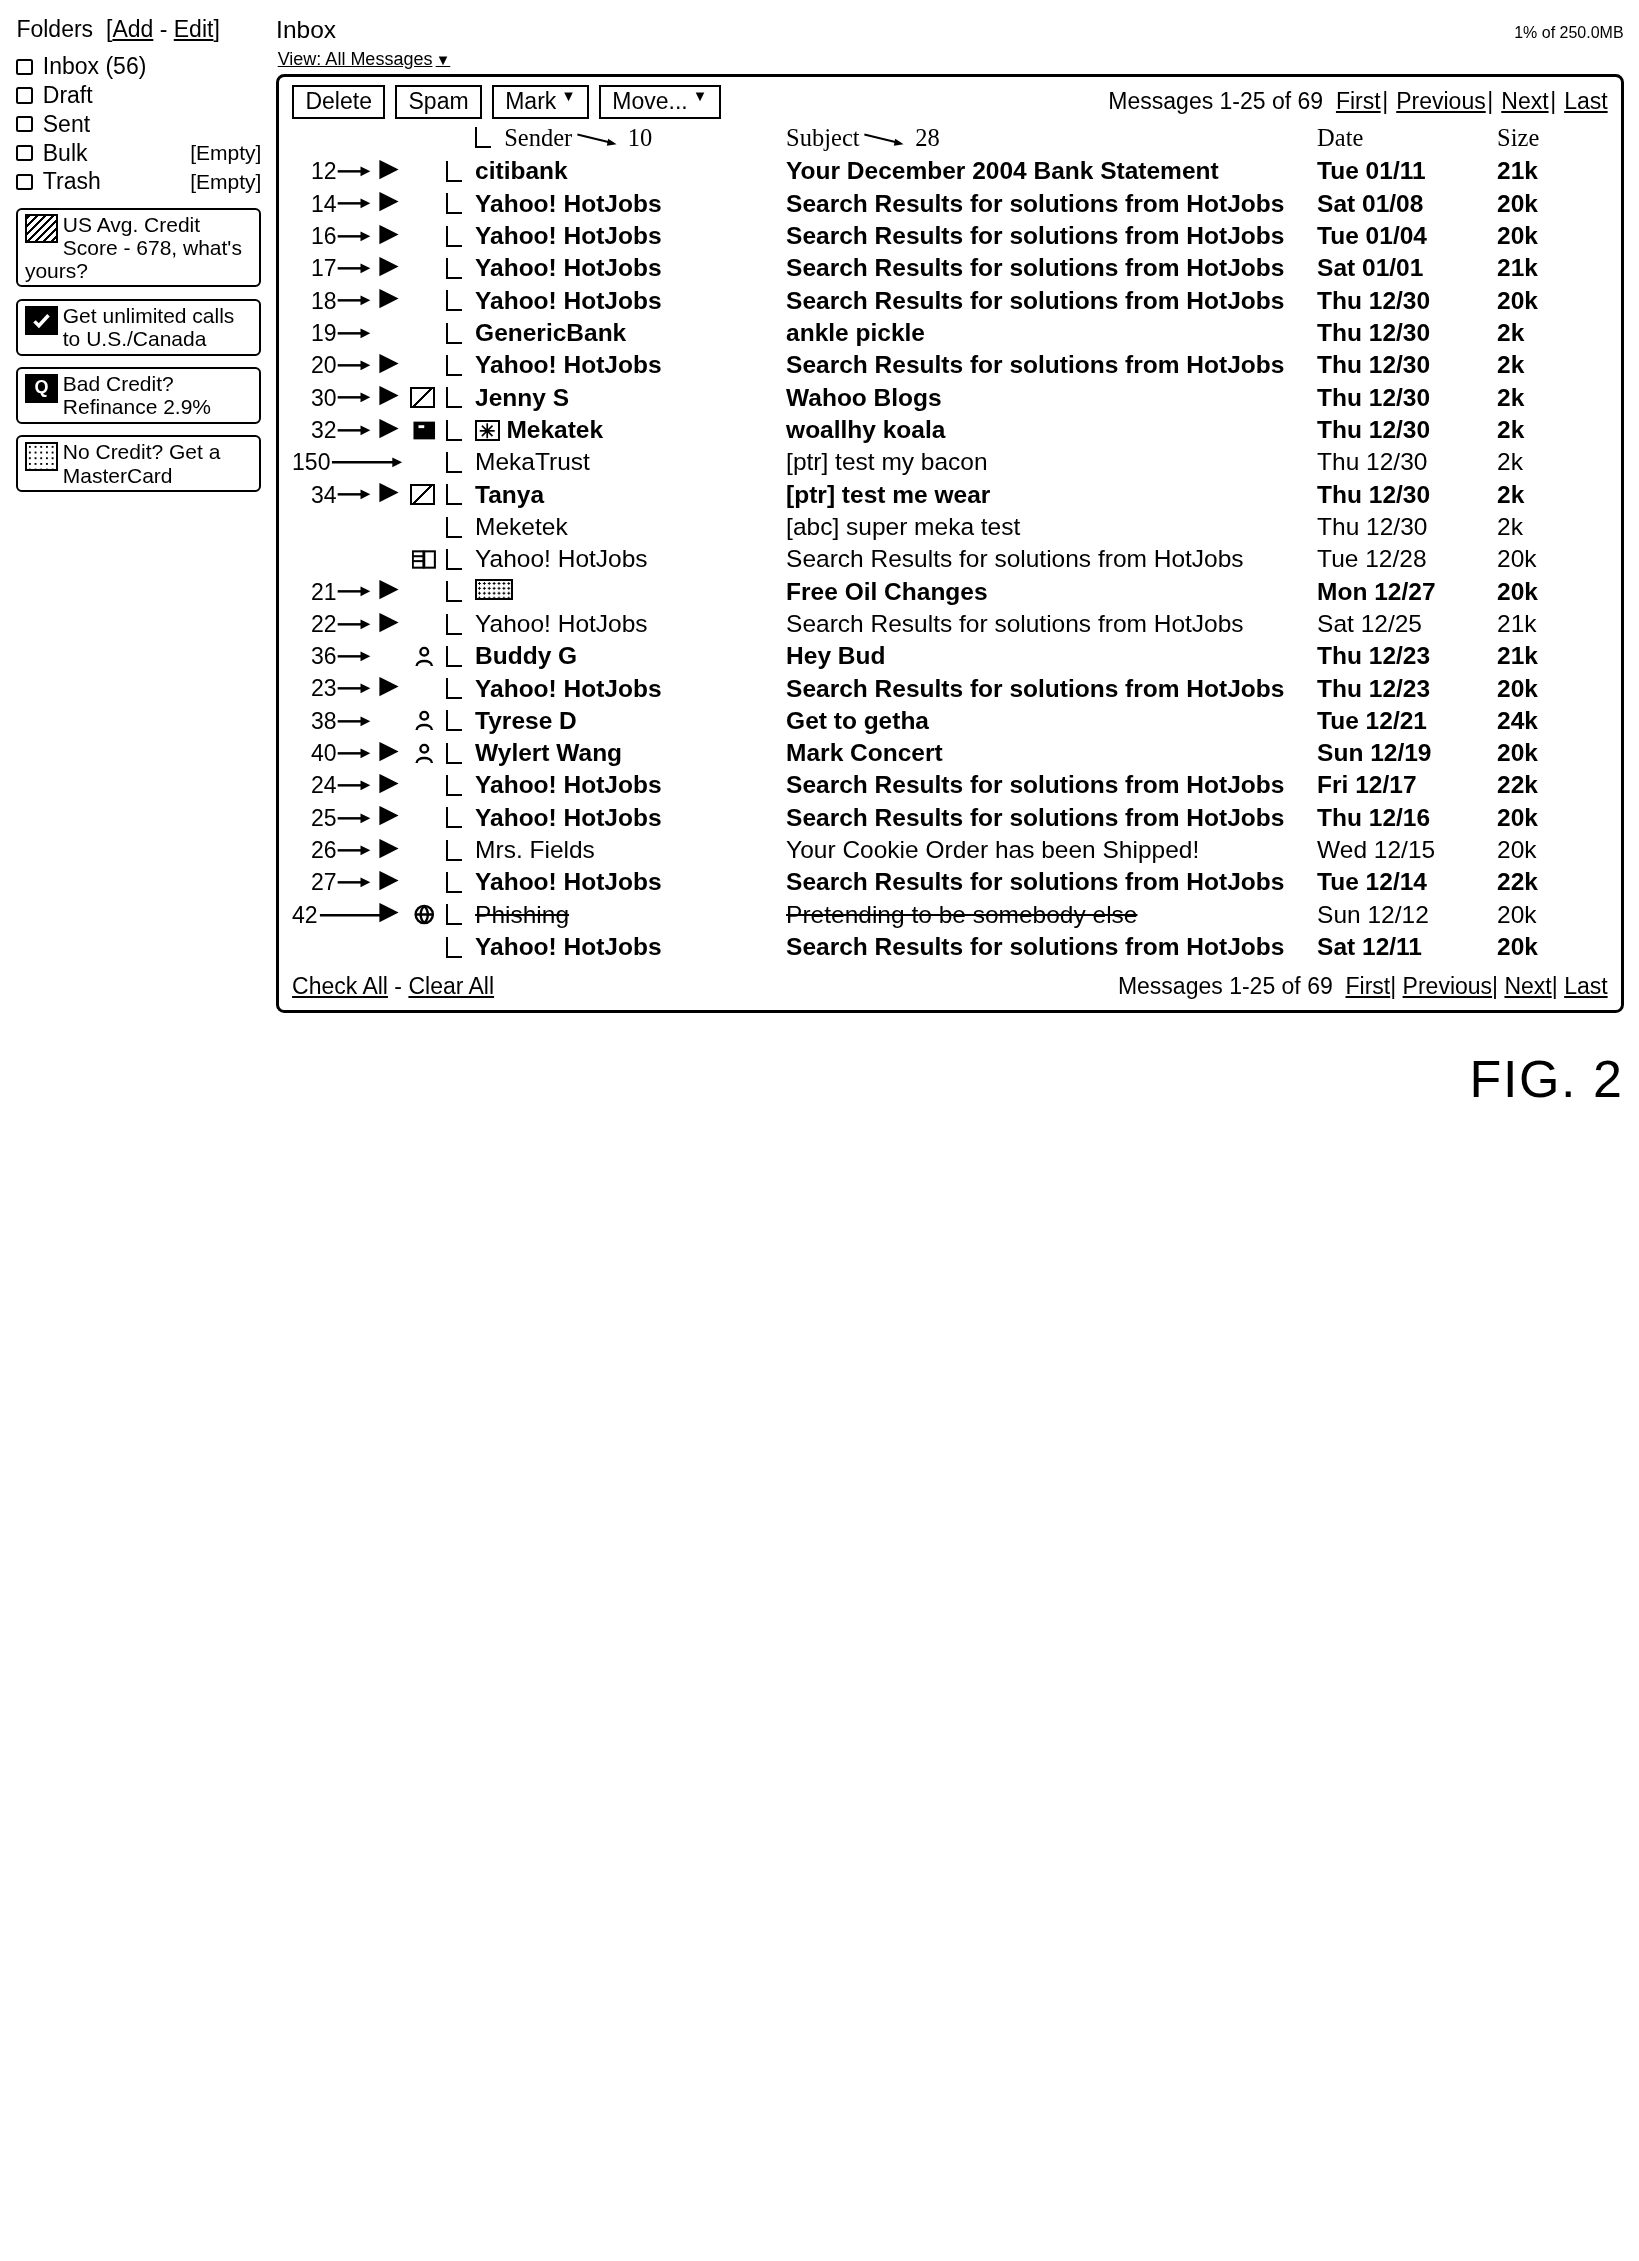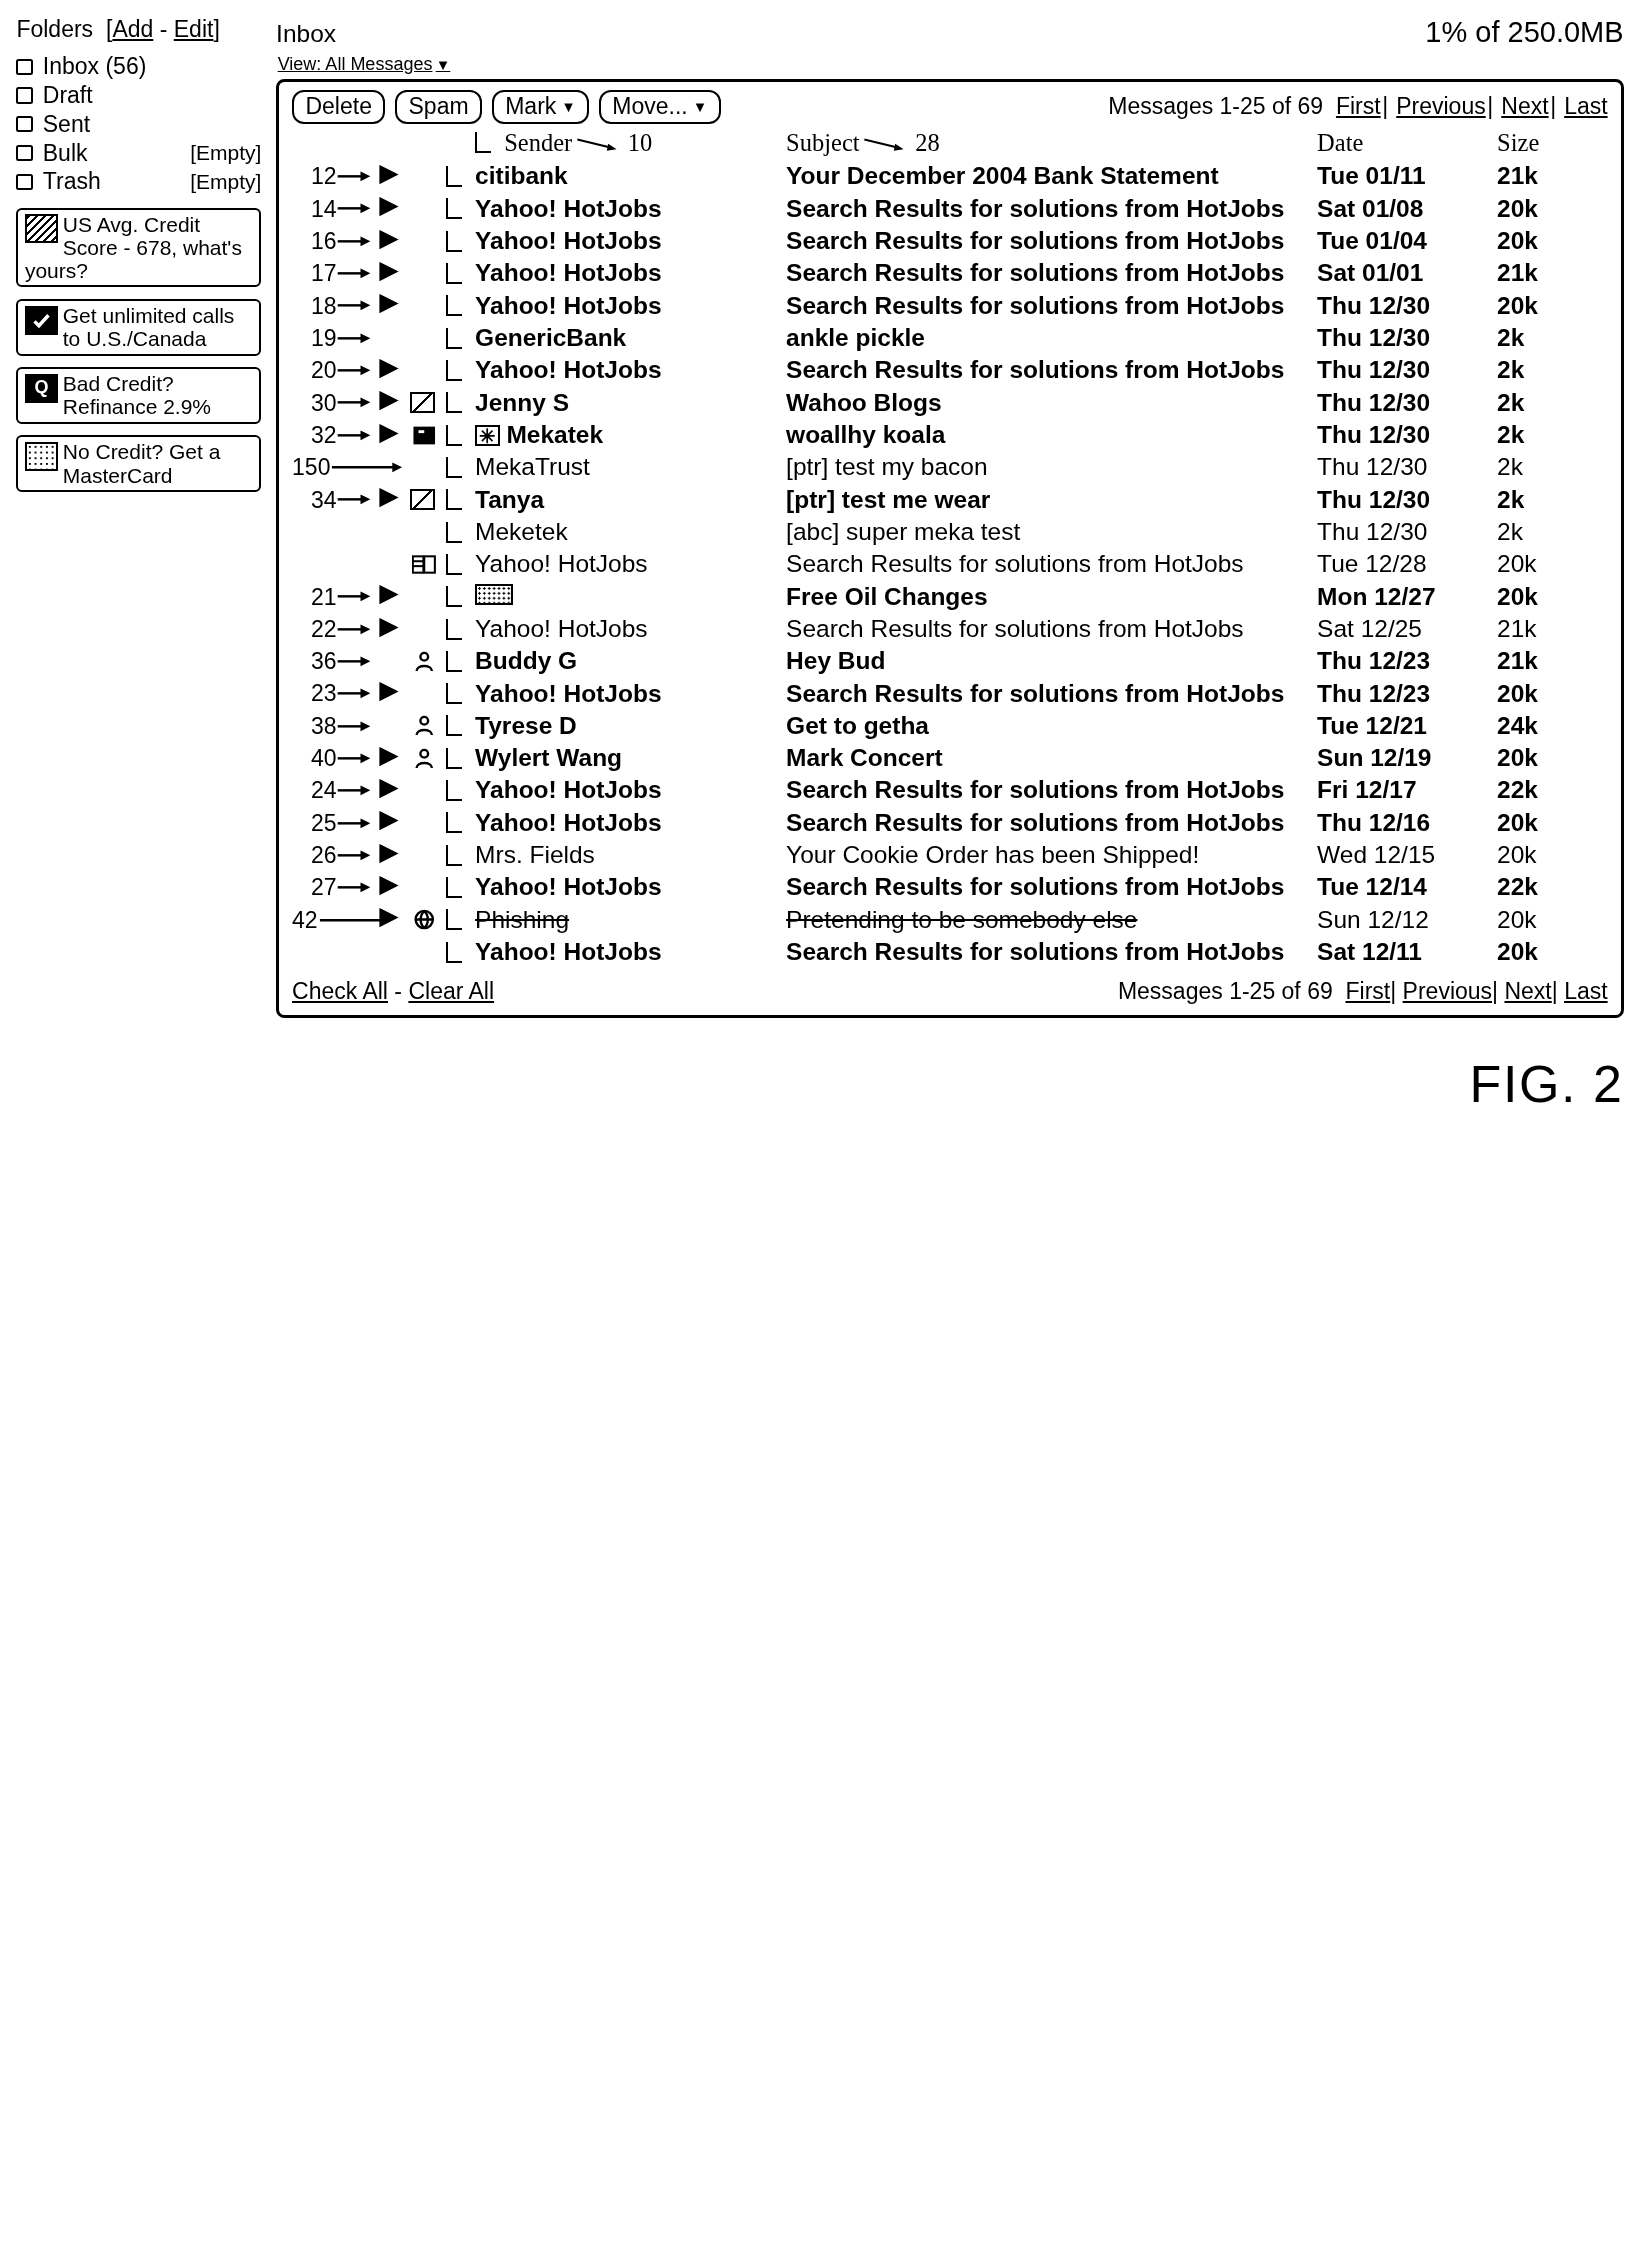--- a/index.html
+++ b/index.html
@@ -34,33 +34,33 @@
     font-size: 18px; overflow: hidden;
   }
   .ad .hatch { background: repeating-linear-gradient(135deg,#000 0 2.5px,#fff 2.5px 5.7px); }
   .ad .solid { background: #000; color: #fff; }
   .ad .solid svg { width: 21px; height: 21px; }
   .ad::after { content: ""; display: block; clear: both; }
 
   .main { flex: 1; position: relative; }
   .topline { display: flex; align-items: baseline; }
   .inbox-title { font-size: 24.5px; }
-  .storage { margin-left: auto; font-size: 29px; }
+  .storage { margin-left: auto; font-size: 16px; }
   .viewline { font-size: 18px; text-decoration: underline; margin: 0 0 3.3px 1.6px; display: inline-flex; align-items: center; gap: 3.3px; cursor: pointer; }
   .viewline .tri { font-size: 14.7px; }
 
   .panel {
     border: 3.3px solid #000; border-radius: 8.2px; position: relative;
   }
   .toolbar {
     display: flex; align-items: center; gap: 9.8px; padding: 8.2px 13px 4.9px 13px;
   }
   .btn {
-    border: 2.5px solid #000; border-radius: 12px; padding: 1.6px 11.4px; font-size: 23px;
-    background: #fff; cursor: pointer; display: inline-flex; align-items: center; gap: 4.9px;
+    border: 2.5px solid #000; border-radius: 0; padding: 1.6px 11.4px; font-size: 23px;
+    background: #fff; cursor: pointer; display: inline-flex; align-items: flex-start; gap: 4.9px;
   }
   .btn .tri { font-size: 14.7px; }
   .pager { margin-left: auto; font-size: 23px; }
   .pager a { text-decoration: underline; cursor: pointer; }
   .pager .sep { margin: 0 1.6px; }
 
   .headers {
     display: grid;
     grid-template-columns: 82px 36px 36px 29px 311px 531px 180px 82px;
     padding: 0 13px 3.3px 13px; font-size: 24.5px;

